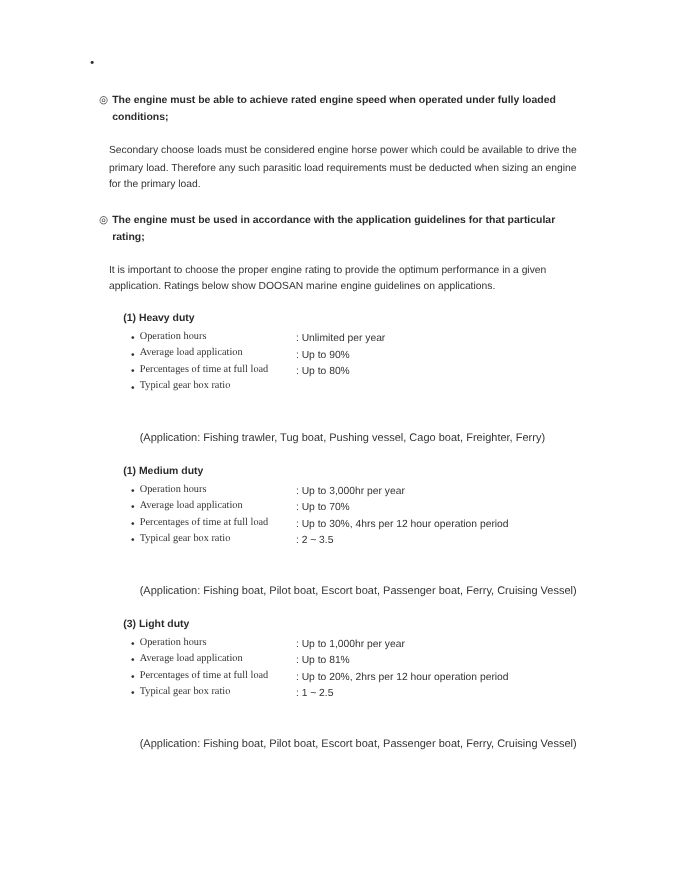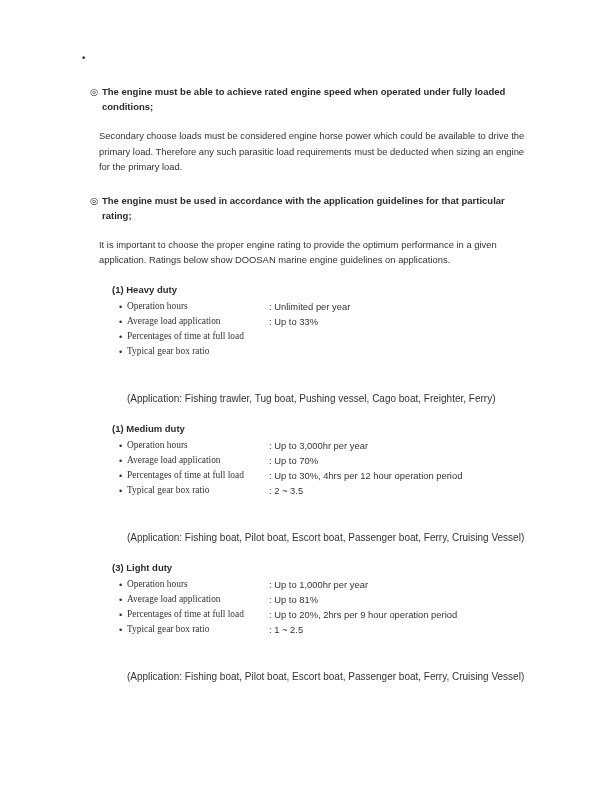--- a/index.html
+++ b/index.html
@@ -125,25 +125,26 @@
   <div class="duty-block">
     <div class="duty-heading">(1) Heavy duty</div>
     <div class="duty-item">
       <span class="marker">•</span>
       <span class="label">Operation hours</span>
       <span class="value">: Unlimited per year</span>
     </div>
     <div class="duty-item">
       <span class="marker">•</span>
       <span class="label">Average load application</span>
-      <span class="value">: Up to 33%</span>
+      <span class="value">: Up to 90%</span>
     </div>
     <div class="duty-item">
       <span class="marker">•</span>
       <span class="label">Percentages of time at full load</span>
+      <span class="value">: Up to 80%</span>
     </div>
     <div class="duty-item">
       <span class="marker">•</span>
       <span class="label">Typical gear box ratio</span>
     </div>
     <div class="application-line">(Application: Fishing trawler, Tug boat, Pushing vessel, Cago boat, Freighter, Ferry)</div>
   </div>
 
   <div class="duty-block">
     <div class="duty-heading">(1) Medium duty</div>
@@ -178,21 +179,21 @@
       <span class="value">: Up to 1,000hr per year</span>
     </div>
     <div class="duty-item">
       <span class="marker">•</span>
       <span class="label">Average load application</span>
       <span class="value">: Up to 81%</span>
     </div>
     <div class="duty-item">
       <span class="marker">•</span>
       <span class="label">Percentages of time at full load</span>
-      <span class="value">: Up to 20%, 2hrs per 9 hour operation period</span>
+      <span class="value">: Up to 20%, 2hrs per 12 hour operation period</span>
     </div>
     <div class="duty-item">
       <span class="marker">•</span>
       <span class="label">Typical gear box ratio</span>
       <span class="value">: 1 ~ 2.5</span>
     </div>
     <div class="application-line">(Application: Fishing boat, Pilot boat, Escort boat, Passenger boat, Ferry, Cruising Vessel)</div>
   </div>
 
 </div>

